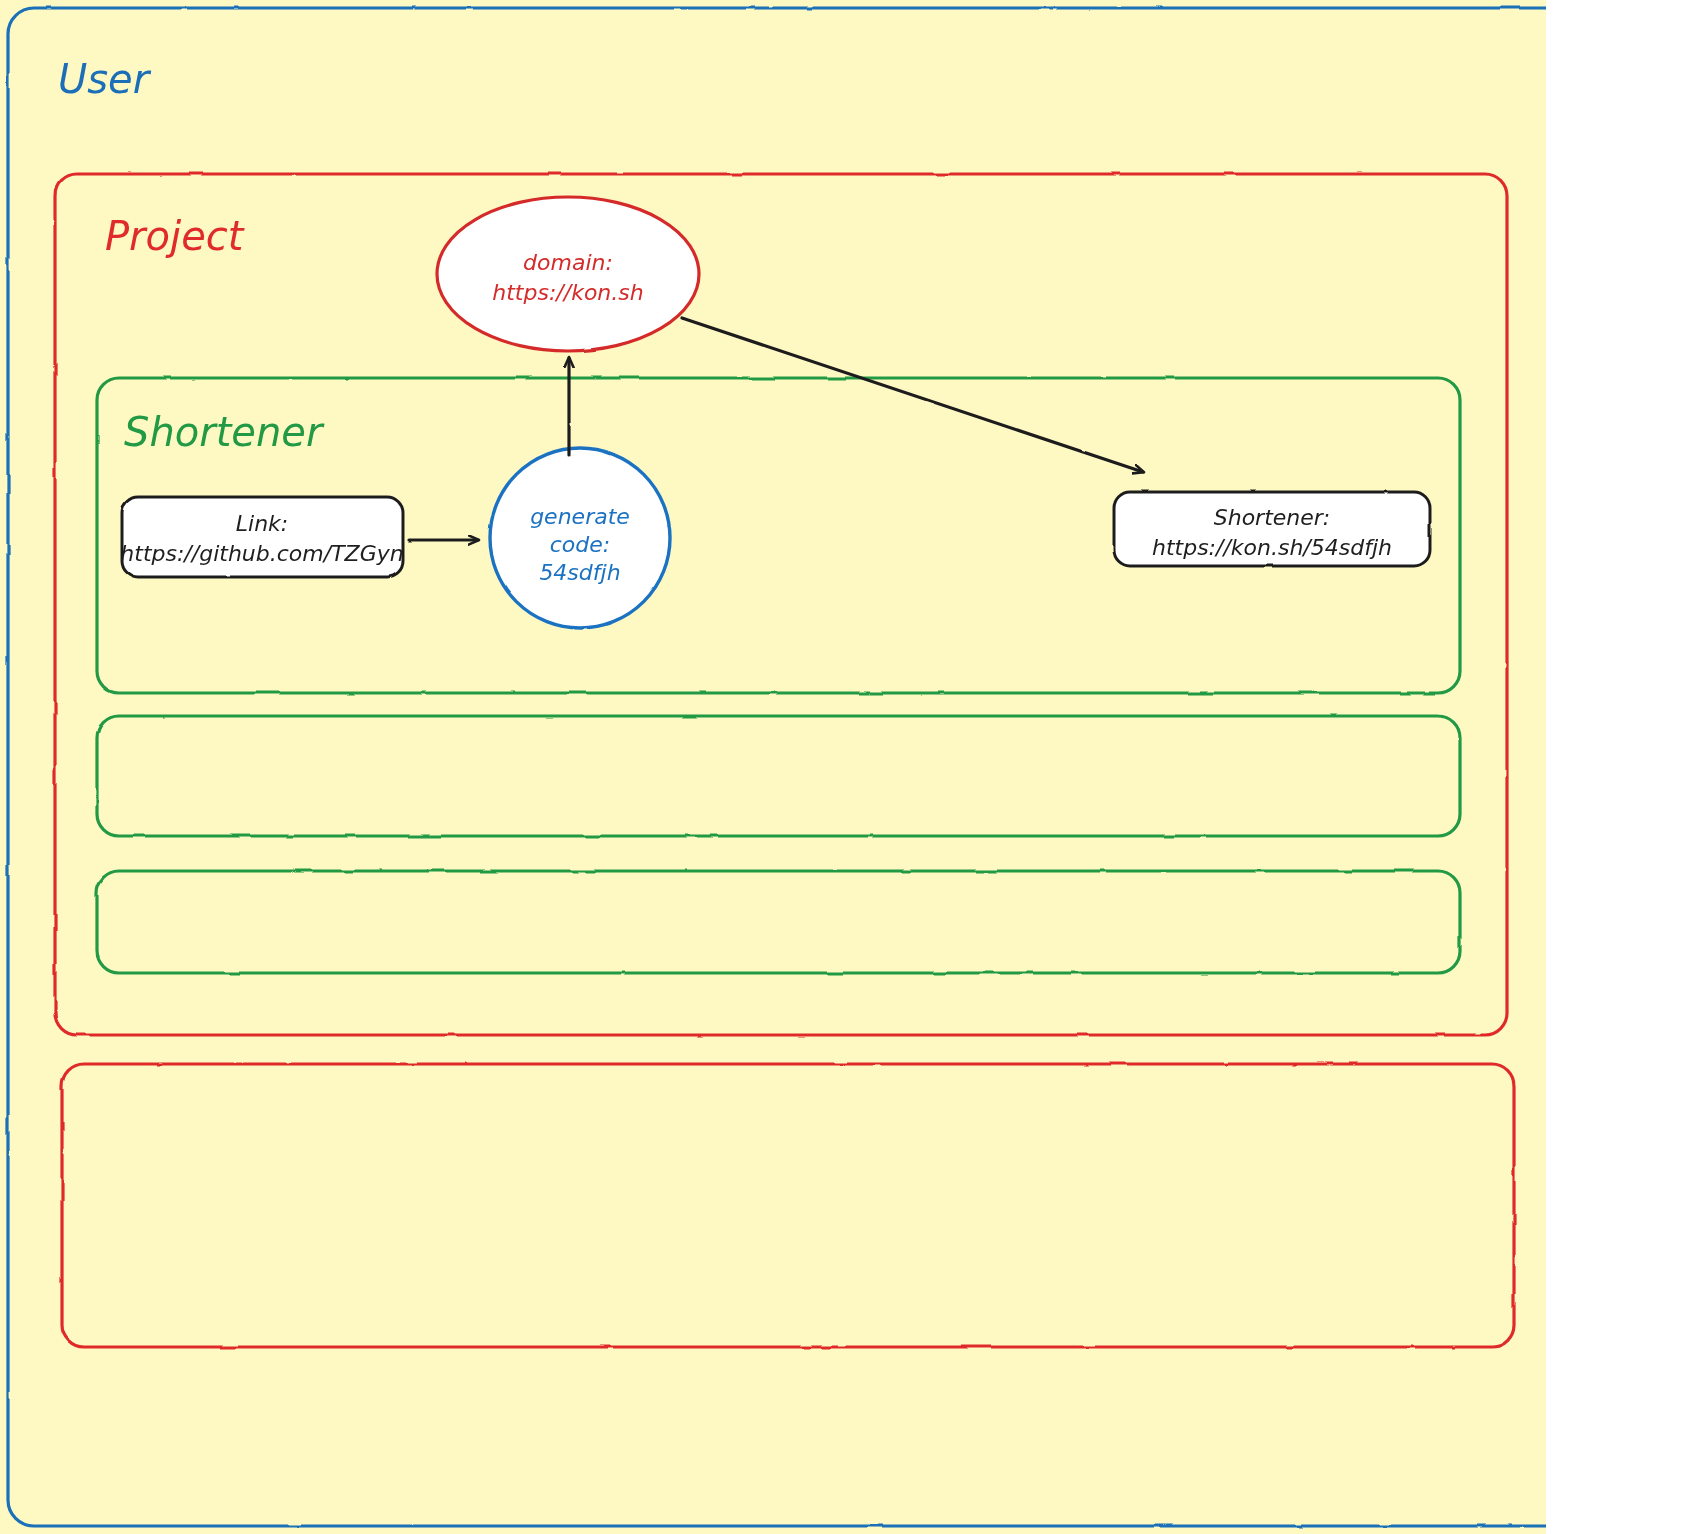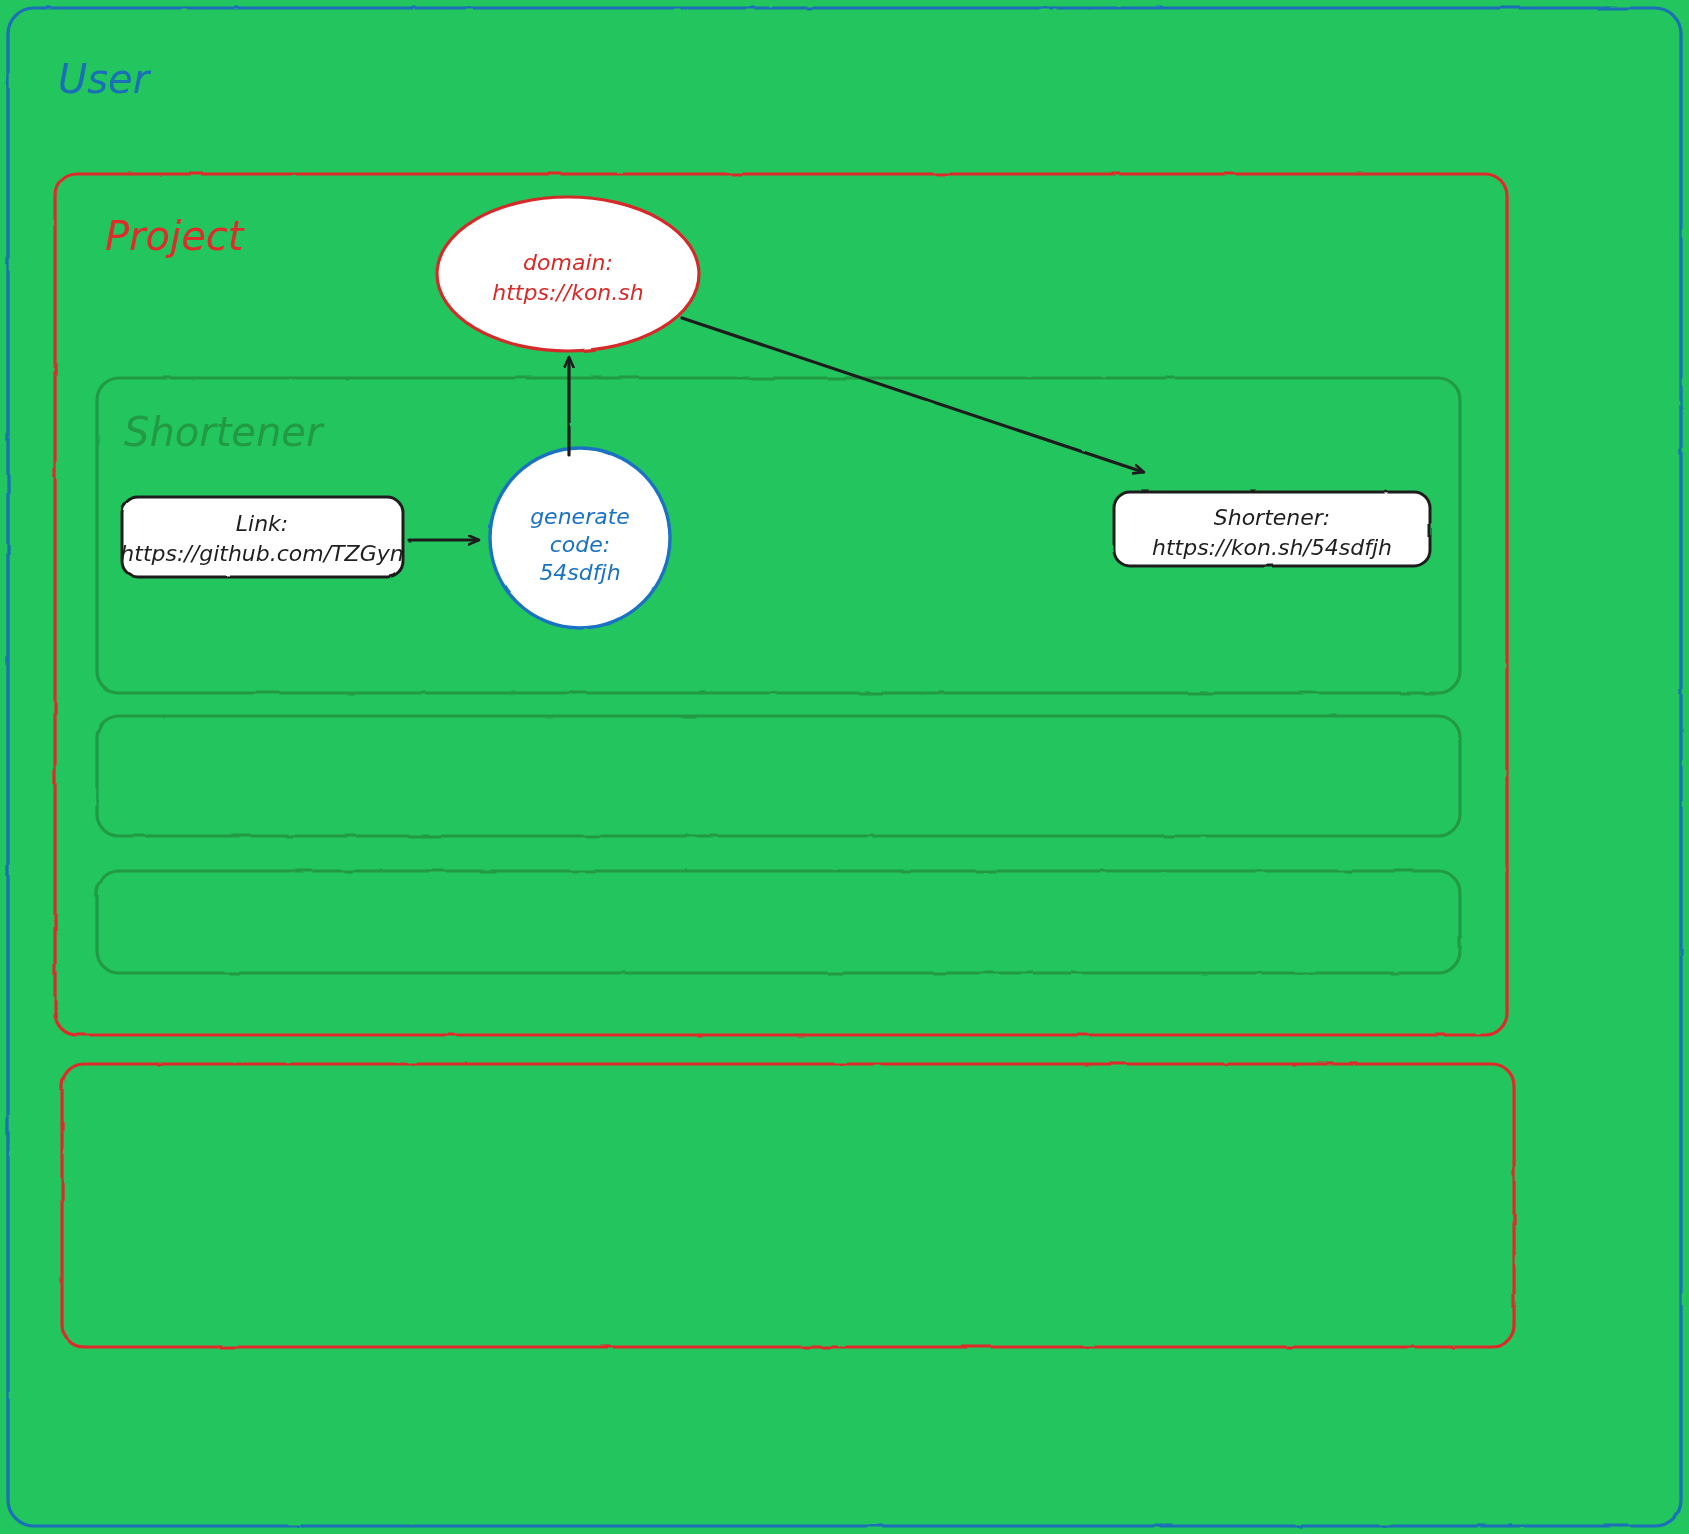--- a/index.html
+++ b/index.html
@@ -5,23 +5,23 @@
   html, body {
     margin: 0;
     padding: 0;
     background: #ffffff;
   }
   body {
     font-family: "DejaVu Sans", sans-serif;
   }
   #canvas {
     position: relative;
-    width: 1689px;
+    width: 1546px;
     height: 1534px;
-    background: #22c55e;
+    background: #fef9c3;
     overflow: hidden;
   }
   svg.layer {
     position: absolute;
     top: 0;
     left: 0;
     width: 1689px;
     height: 1534px;
   }
   text {

